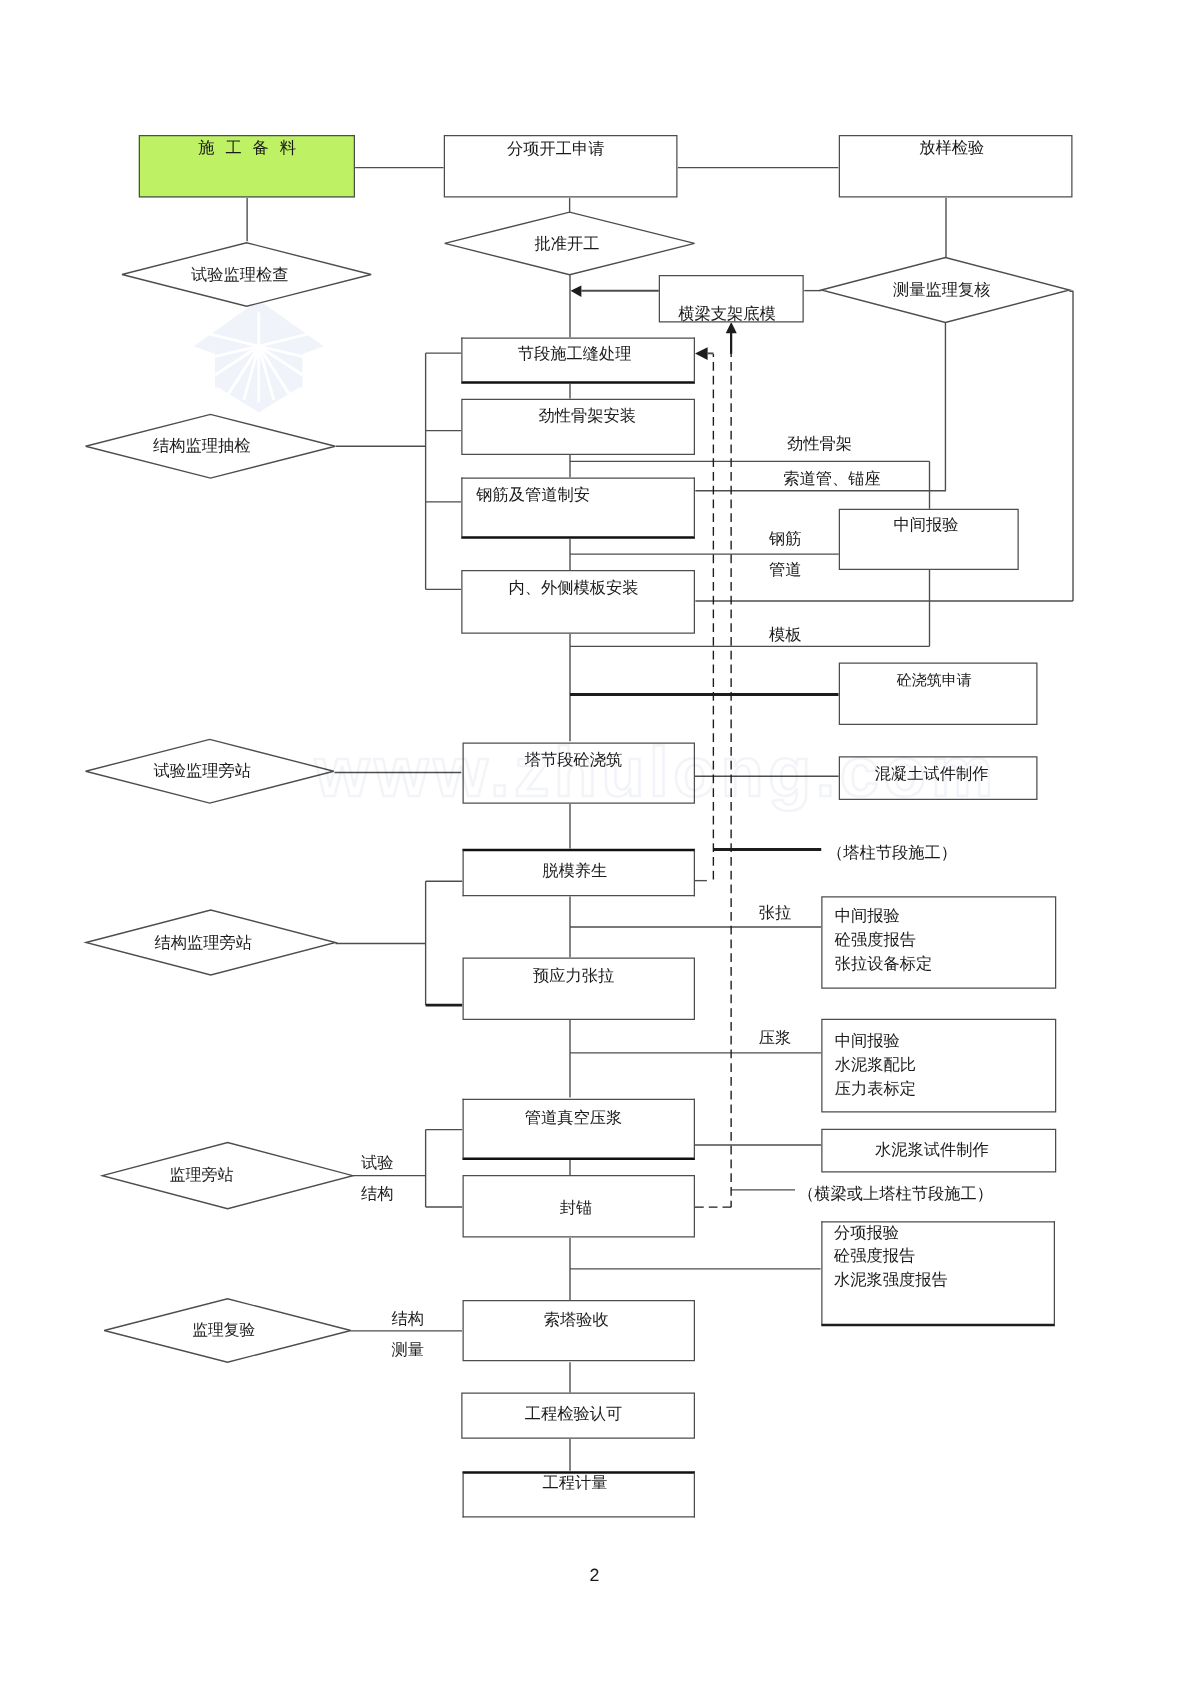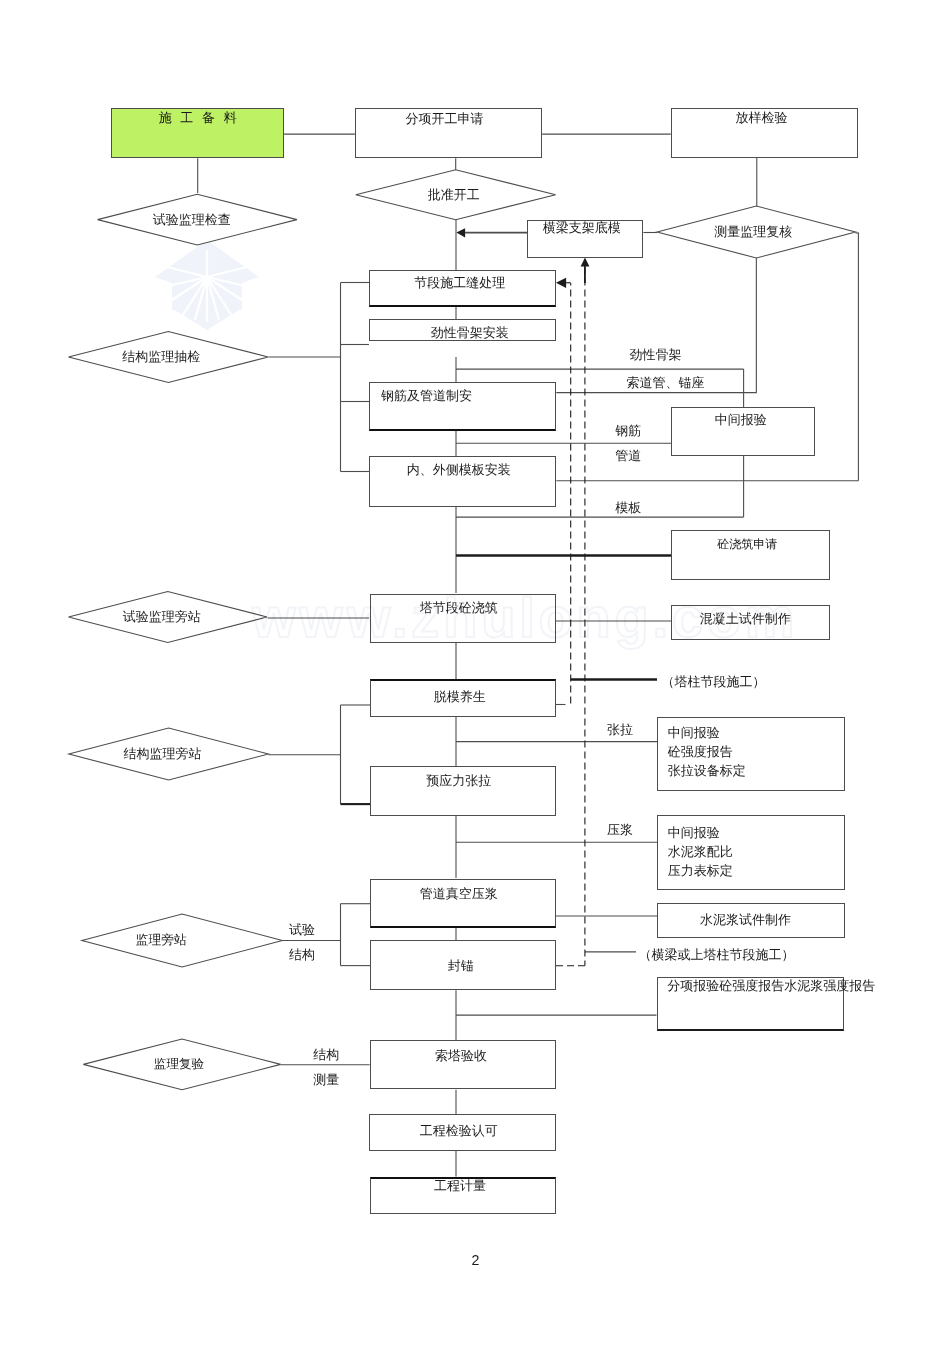--- a/index.html
+++ b/index.html
@@ -114,27 +114,27 @@
   <div id="shapes">
       <div class="node box" style="left: 111.4px; top: 108px; width: 172.7px; height: 50.3px; border: 1px solid rgb(77, 77, 77); background: #bef264; align-items: flex-start;">
         <span class="txt" style="font-size: 13px; letter-spacing: 8.7px; margin-right: -8.7px; line-height: 13px; position: relative; top: 1.7px;">施工备料</span>
       </div>
       <div class="node box" style="left: 354.9px; top: 108.1px; width: 187.3px; height: 50.1px; border: 1px solid rgb(77, 77, 77); background: rgb(255, 255, 255); align-items: flex-start;">
         <span class="txt" style="font-size: 13px; line-height: 13px; position: relative; top: 2.5px; left: -4px;">分项开工申请</span>
       </div>
       <div class="node box" style="left: 670.7px; top: 108.1px; width: 187.6px; height: 50.1px; border: 1px solid rgb(77, 77, 77); background: rgb(255, 255, 255); align-items: flex-start;">
         <span class="txt" style="font-size: 13px; line-height: 13px; position: relative; top: 1.7px; left: -3px;">放样检验</span>
       </div>
-      <div class="node box" style="left: 527.2px; top: 219.9px; width: 115.7px; height: 37.9px; border: 1px solid rgb(77, 77, 77); background: rgb(255, 255, 255); align-items: flex-start;">
+      <div class="node box" style="left: 527.2px; top: 219.9px; width: 115.7px; height: 37.9px; border: 1px solid rgb(77, 77, 77); background: rgb(255, 255, 255); align-items: flex-end;">
         <span class="txt" style="font-size: 13px; line-height: 13px; position: relative; top: 0px; left: -3.4px;">横梁支架底模</span>
       </div>
       <div class="node box" style="left: 369.3px; top: 270px; width: 187px; height: 37px; border-width: 1px 1px 2.5px; border-style: solid; border-color: rgb(77, 77, 77) rgb(77, 77, 77) rgb(17, 17, 17); border-image: initial; background: rgb(255, 255, 255); align-items: flex-start;">
         <span class="txt" style="font-size: 13px; line-height: 13px; position: relative; top: 5px; left: -3px;">节段施工缝处理</span>
       </div>
-      <div class="node box" style="left: 369.3px; top: 319.4px; width: 187px; height: 22px; border: 1px solid rgb(77, 77, 77); background: rgb(255, 255, 255); align-items: flex-start; padding-left: 24px;">
+      <div class="node box" style="left: 369.3px; top: 319.4px; width: 187px; height: 45px; border: 1px solid rgb(77, 77, 77); background: rgb(255, 255, 255); align-items: flex-start; padding-left: 24px;">
         <span class="txt" style="font-size: 13px; line-height: 13px; position: relative; top: 5.5px; left: -5px;">劲性骨架安装</span>
       </div>
       <div class="node box" style="left: 369.3px; top: 382.1px; width: 187px; height: 48.7px; border-width: 1px 1px 2.5px; border-style: solid; border-color: rgb(77, 77, 77) rgb(77, 77, 77) rgb(17, 17, 17); border-image: initial; background: rgb(255, 255, 255); align-items: flex-start; justify-content: flex-start;">
         <span class="txt" style="font-size: 13px; line-height: 13px; position: relative; top: 6.3px; left: 10.8px;">钢筋及管道制安</span>
       </div>
       <div class="node box" style="left: 369.3px; top: 455.7px; width: 187px; height: 51.5px; border: 1px solid rgb(77, 77, 77); background: rgb(255, 255, 255); align-items: flex-start;">
         <span class="txt" style="font-size: 13px; line-height: 13px; position: relative; top: 6.5px; left: -4px;">内、外侧模板安装</span>
       </div>
       <div class="node box" style="left: 670.8px; top: 406.5px; width: 144px; height: 49.3px; border: 1px solid rgb(77, 77, 77); background: rgb(255, 255, 255); align-items: flex-start;">
         <span class="txt" style="font-size: 13px; line-height: 13px; position: relative; top: 5.5px; left: -2px;">中间报验</span>
@@ -175,21 +175,21 @@
       <div class="node" style="left: 657px; top: 717.3px; width: 187.8px; height: 73.8px; border: 1px solid rgb(77, 77, 77); background: rgb(255, 255, 255); flex-direction: column; justify-content: center; align-items: flex-start; padding-left: 9.8px;">
         <span class="txt" style="font-size: 13px; line-height: 19.25px; position: relative; top: -2.8px;">中间报验</span>
         <span class="txt" style="font-size: 13px; line-height: 19.25px; position: relative; top: -2.8px;">砼强度报告</span>
         <span class="txt" style="font-size: 13px; line-height: 19.25px; position: relative; top: -2.8px;">张拉设备标定</span>
       </div>
       <div class="node" style="left: 657px; top: 814.9px; width: 187.8px; height: 75.1px; border: 1px solid rgb(77, 77, 77); background: rgb(255, 255, 255); flex-direction: column; justify-content: center; align-items: flex-start; padding-left: 9.8px;">
         <span class="txt" style="font-size: 13px; line-height: 19.25px; position: relative; top: -0.8px;">中间报验</span>
         <span class="txt" style="font-size: 13px; line-height: 19.25px; position: relative; top: -0.8px;">水泥浆配比</span>
         <span class="txt" style="font-size: 13px; line-height: 19.25px; position: relative; top: -0.8px;">压力表标定</span>
       </div>
-      <div class="node" style="left: 656.5px; top: 976.6px; width: 187.6px; height: 54px; border-width: 1px 1px 2.2px; border-style: solid; border-color: rgb(77, 77, 77) rgb(77, 77, 77) rgb(28, 28, 28); border-image: initial; background: rgb(255, 255, 255); flex-direction: row; justify-content: flex-start; align-items: flex-start; padding-left: 9.8px;">
+      <div class="node" style="left: 656.5px; top: 976.6px; width: 187.6px; height: 84px; border-width: 1px 1px 2.2px; border-style: solid; border-color: rgb(77, 77, 77) rgb(77, 77, 77) rgb(28, 28, 28); border-image: initial; background: rgb(255, 255, 255); flex-direction: column; justify-content: flex-start; align-items: flex-start; padding-left: 9.8px;">
         <span class="txt" style="font-size: 13px; line-height: 19.25px; position: relative; top: -1.8px;">分项报验</span>
         <span class="txt" style="font-size: 13px; line-height: 19.25px; position: relative; top: -1.8px;">砼强度报告</span>
         <span class="txt" style="font-size: 13px; line-height: 19.25px; position: relative; top: -1.8px;">水泥浆强度报告</span>
       </div>
       <div class="node" style="left: 92.1px; top: 210.6px; width: 199.3px; height: 18px; align-items: center; justify-content: center; font-size: 13px;">
         <span class="txt">试验监理检查</span>
       </div>
       <div class="node" style="left: 353.8px; top: 185.75px; width: 199.8px; height: 18px; align-items: center; justify-content: center; font-size: 13px;">
         <span class="txt">批准开工</span>
       </div>

